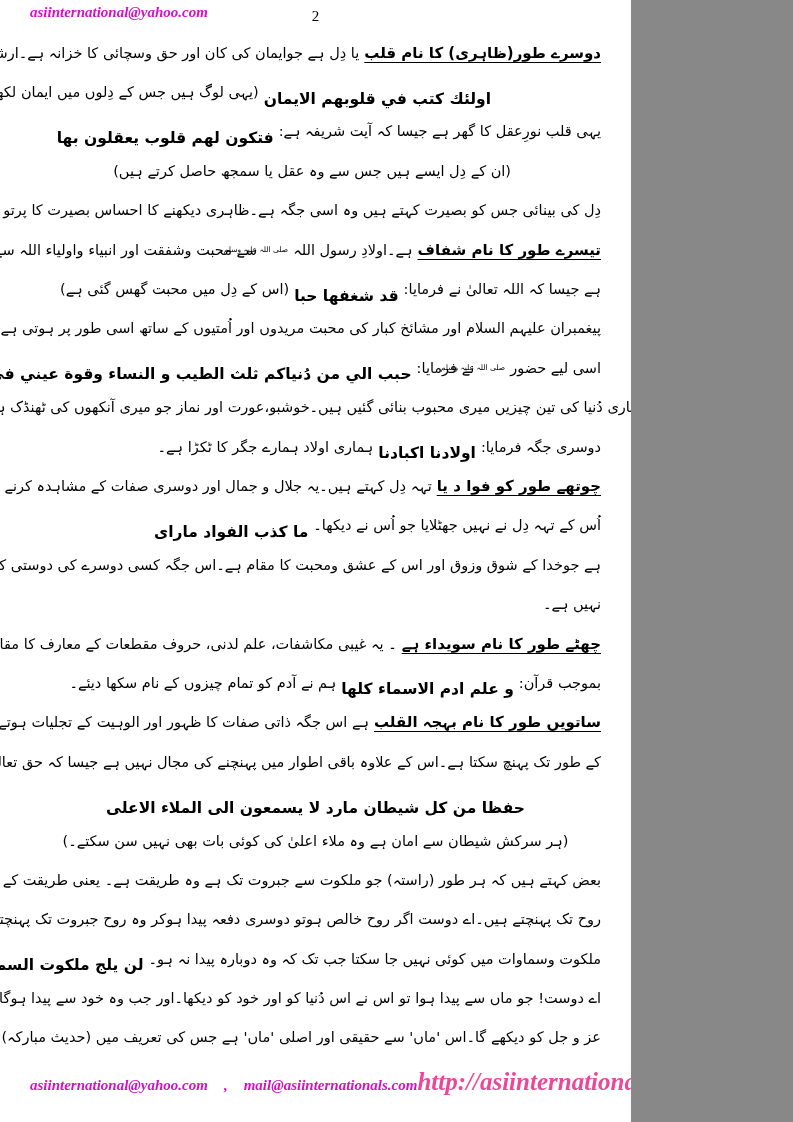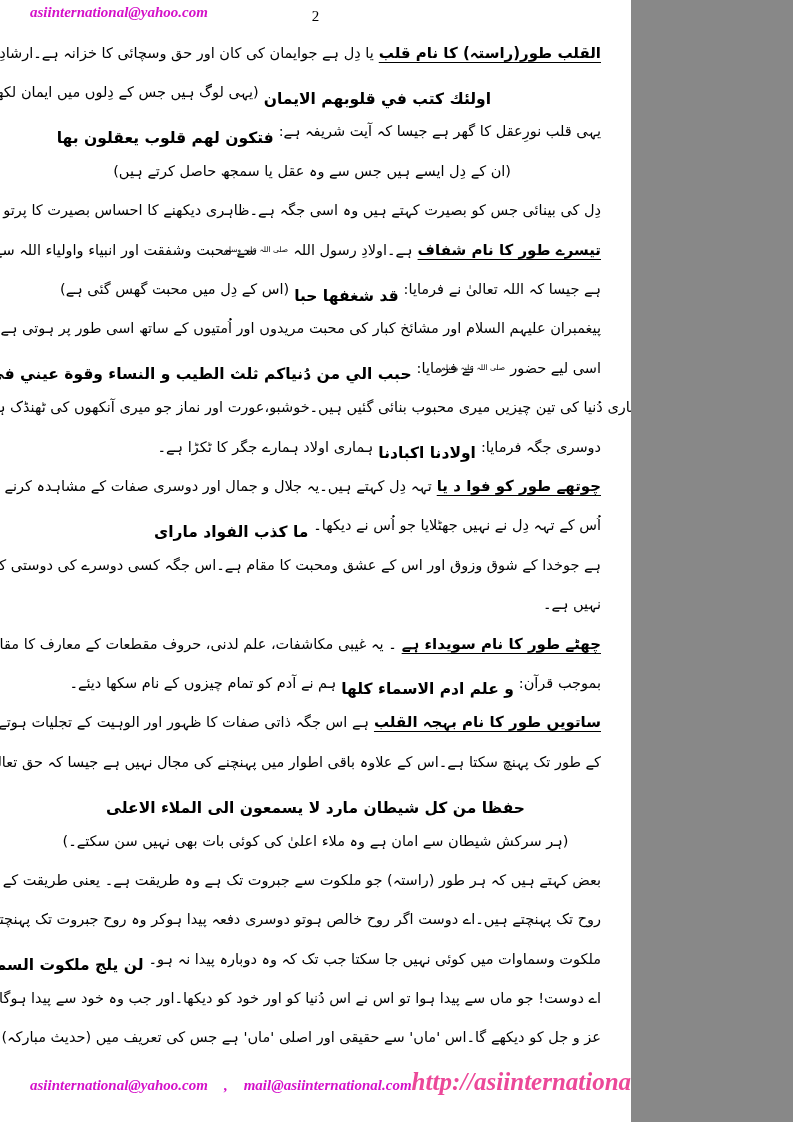--- a/index.html
+++ b/index.html
@@ -84,21 +84,21 @@
 <body>
 
 <div class="page">
 
   <a class="hdr-email">asiinternational@yahoo.com</a>
   <div class="page-num">2</div>
 
   <div class="body-text">
 
     <div class="line">
-      <span class="seg head">القلب طور(راستہ) کا نام قلب</span>
+      <span class="seg head">دوسرے طور(ظاہری) کا نام قلب</span>
       <span class="seg">یا دِل ہے جوایمان کی کان اور حق وسچائی کا خزانہ ہے۔ارشادِ باری تعالیٰ ہے:</span>
     </div>
 
     <div class="line l2">
       <span class="seg arabic">اولئك كتب في قلوبهم الايمان</span>
       <span class="seg">(یہی لوگ ہیں جس کے دِلوں میں ایمان لکھ دیا گیا ہے)</span>
     </div>
 
     <div class="line l3">
       <span class="seg">یہی قلب نورِعقل کا گھر ہے جیسا کہ آیت شریفہ ہے:</span>
@@ -213,18 +213,18 @@
     <div class="line">
       <span class="seg">عز و جل کو دیکھے گا۔اس 'ماں' سے حقیقی اور اصلی 'ماں' ہے جس کی تعریف میں (حدیث مبارکہ) ہے کہ:</span>
     </div>
 
   </div>
 
   <div class="footer">
     <div class="ftr-emails">
       <a>asiinternational@yahoo.com</a>
       <span>,</span>
-      <a>mail@asiinternational.com</a>
+      <a>mail@asiinternationals.com</a>
     </div>
     <a class="ftr-url">http://asiinternationals.com</a>
   </div>
 
 </div>
 
 </body></html>

